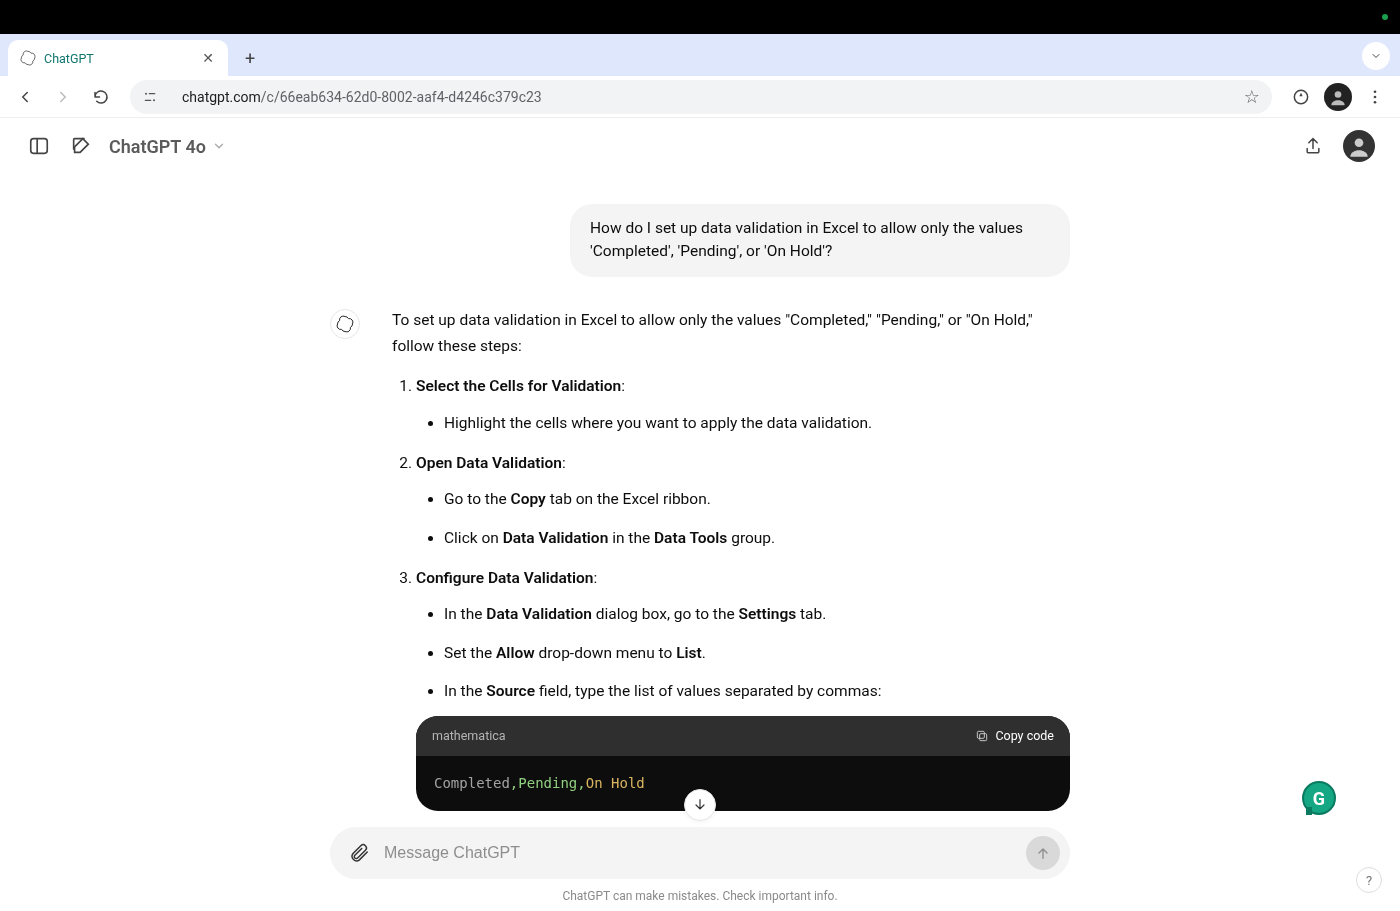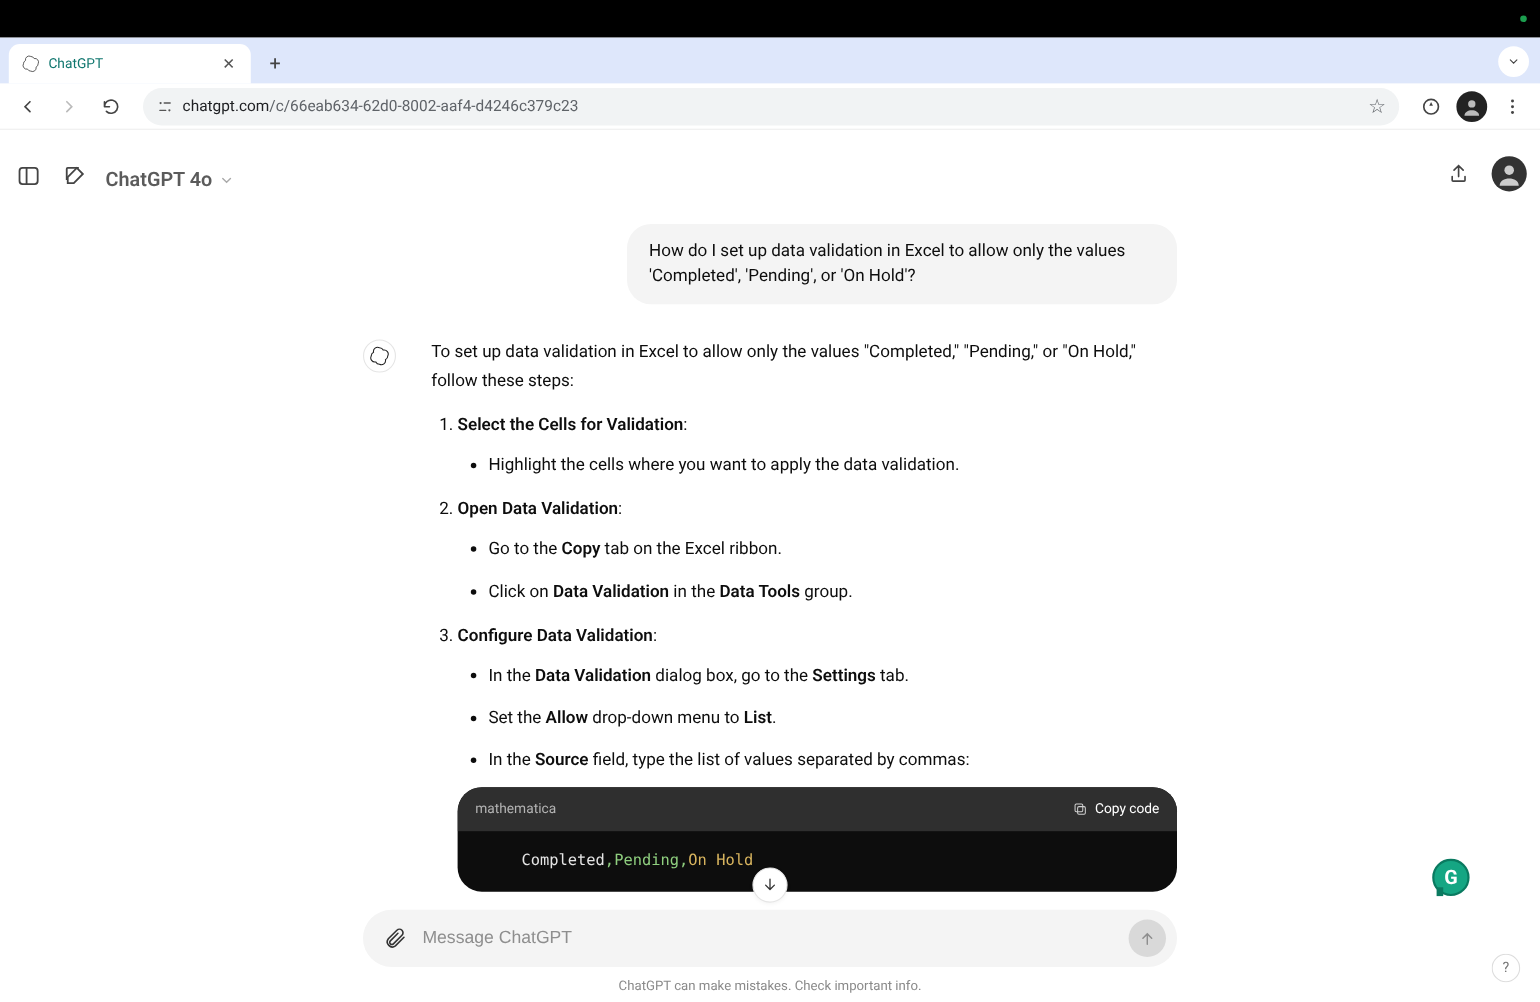--- a/index.html
+++ b/index.html
@@ -12,31 +12,31 @@
     .tab { background: #fff; height: 36px; border-radius: 10px 10px 0 0; display: flex; align-items: center; padding: 0 12px; min-width: 220px; gap: 8px; }
     .tab-favicon { width: 16px; height: 16px; display: flex; align-items: center; justify-content: center; }
     .tab-title { font-size: 12.5px; color: #0f766e; flex: 1; }
     .tab-close { width: 16px; height: 16px; display: flex; align-items: center; justify-content: center; color: #555; font-size: 14px; cursor: pointer; }
     .newtab { width: 28px; height: 28px; display: flex; align-items: center; justify-content: center; color: #444; font-size: 18px; margin-left: 8px; margin-bottom: 4px; cursor: pointer; border-radius: 50%; }
     .tabs-chevron { margin-left: auto; margin-right: 10px; margin-bottom: 6px; width: 28px; height: 28px; border-radius: 50%; background: #fff; display: flex; align-items: center; justify-content: center; cursor: pointer; }
     
     .toolbar { background: #fff; height: 42px; display: flex; align-items: center; padding: 0 10px; gap: 8px; border-bottom: 1px solid #eee; }
     .nav-btn { width: 30px; height: 30px; display: flex; align-items: center; justify-content: center; color: #555; cursor: pointer; border-radius: 50%; font-size: 18px; }
     .nav-btn.disabled { color: #bbb; }
-    .urlbar { flex: 1; background: #f1f3f4; border-radius: 20px; height: 34px; display: flex; align-items: center; padding: 0 12px; gap: 8px; margin: 0 6px; }
+    .urlbar { flex: 1; background: #f1f3f4; border-radius: 20px; height: 34px; display: flex; align-items: center; padding: 0 12px; gap: 24px; margin: 0 6px; }
     .urlbar-icon { color: #555; display: flex; align-items: center; }
     .urlbar-text { font-size: 14px; color: #202124; flex: 1; }
     .urlbar-text .domain { color: #202124; }
     .urlbar-text .path { color: #5f6368; }
     .urlbar-star { color: #5f6368; font-size: 18px; cursor: pointer; }
     .ext-btn { width: 30px; height: 30px; display: flex; align-items: center; justify-content: center; cursor: pointer; }
     .avatar-sm { width: 28px; height: 28px; border-radius: 50%; background: #222; cursor: pointer; display:flex; align-items:center; justify-content:center; }
     
     .app { height: calc(911px - 34px - 42px - 42px); display: flex; flex-direction: column; }
-    .app-header { height: 56px; display: flex; align-items: flex-end; padding: 0 12px; gap: 14px; }
+    .app-header { height: 56px; display: flex; align-items: center; padding: 0 25px; gap: 14px; }
     .hbtn { width: 28px; height: 28px; display: flex; align-items: center; justify-content: center; color: #444; cursor: pointer; }
     .model-picker { display: flex; align-items: center; gap: 6px; font-size: 18px; color: #5b5b5b; font-weight: 600; cursor: pointer; }
     .model-picker .chev { color: #aaa; }
     .app-header-right { margin-left: auto; display: flex; align-items: center; gap: 16px; }
     .avatar-md { width: 32px; height: 32px; border-radius: 50%; background: #333; cursor: pointer; overflow: hidden; display:flex; align-items:center; justify-content:center; }
     
     .chat-area { flex: 1; overflow-y: auto; position: relative; }
     .chat-inner { max-width: 740px; margin: 0 auto; padding: 16px 0 30px 0; }
     
     .user-msg { display: flex; justify-content: flex-end; margin: 14px 0 30px 0; }
@@ -50,21 +50,21 @@
     .assistant-content ol > li { margin-bottom: 14px; }
     .assistant-content ol > li::marker { font-weight: 400; }
     .assistant-content ul { padding-left: 28px; margin-top: 10px; list-style: disc; }
     .assistant-content ul > li { margin-bottom: 12px; }
     .assistant-content strong { font-weight: 600; }
     
     .codeblock { background: #0d0d0d; border-radius: 22px; overflow: hidden; margin: 12px 0; }
     .codeblock-header { background: #2f2f2f; padding: 9px 16px; display: flex; align-items: center; justify-content: space-between; font-size: 12.5px; color: #b4b4b4; }
     .copy-code { display: flex; align-items: center; gap: 6px; cursor: pointer; color: #ffffff; }
     .codeblock-body { padding: 16px 18px; font-family: "SFMono-Regular", Consolas, monospace; font-size: 14px; }
-    .tok-red { color: #e5e5e5; margin-left: 40px; }
+    .tok-red { color: #a3a3a3; }
     .tok-green { color: #8fcf7f; }
     .tok-yellow { color: #d9b55f; }
     .tok-comma { color: #8fcf7f; }
     
     .scroll-down { position: absolute; left: 50%; transform: translateX(-50%); bottom: 6px; width: 32px; height: 32px; border-radius: 50%; background: #fff; border: 1px solid #e5e5e5; display: flex; align-items: center; justify-content: center; cursor: pointer; box-shadow: 0 1px 4px rgba(0,0,0,0.05); }
     
     .grammarly { position: absolute; right: 64px; bottom: 12px; width: 34px; height: 34px; border-radius: 50%; background: #15a683; display: flex; align-items: center; justify-content: center; color: #fff; font-weight: 700; font-size: 18px; cursor: pointer; border: 2px solid #0a7a60; }
     .grammarly::after { content:""; position:absolute; left:2px; bottom:-2px; width:6px; height:8px; background:#0a7a60; }
     
     .composer-wrap { padding: 0 12px 4px 12px; }

